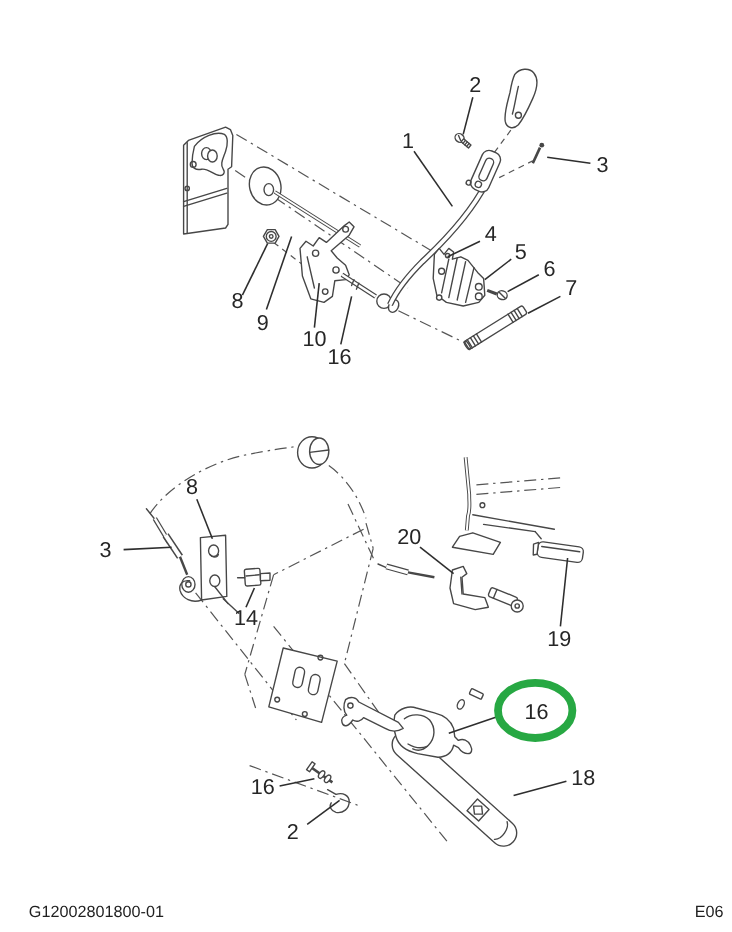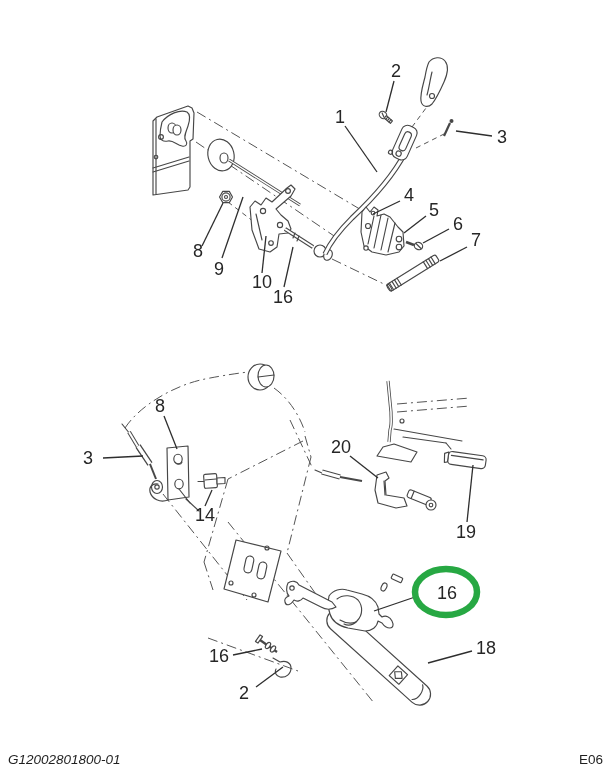--- a/index.html
+++ b/index.html
@@ -9,21 +9,21 @@
   svg *{vector-effect:none;}
   .ln{stroke:#474747;stroke-width:1.15;fill:none;stroke-linecap:round;stroke-linejoin:round;}
   .fw{fill:#ffffff;}
   .dd{stroke:#555;stroke-width:1;fill:none;stroke-dasharray:10 4 2 4;}
   .da{stroke:#555;stroke-width:1;fill:none;stroke-dasharray:5 4;}
   .leader{stroke:#2e2e2e;stroke-width:1.3;fill:none;}
   .thick{stroke:#474747;fill:none;}
   .callout{position:absolute;transform:translate(-50%,-50%);font-size:18px;color:#262626;
            line-height:1;white-space:nowrap;}
   .footer{position:absolute;font-size:13.5px;color:#1f1f1f;top:752px;}
-  #footer-left{left:8px;font-style:italic;}
+  #footer-left{left:24px;}
   #footer-right{right:7px;}
 </style>
 </head>
 <body>
 
 <div id="page">
 
 <svg width="610" height="777" viewBox="0 0 610 777">
 
   <g>

